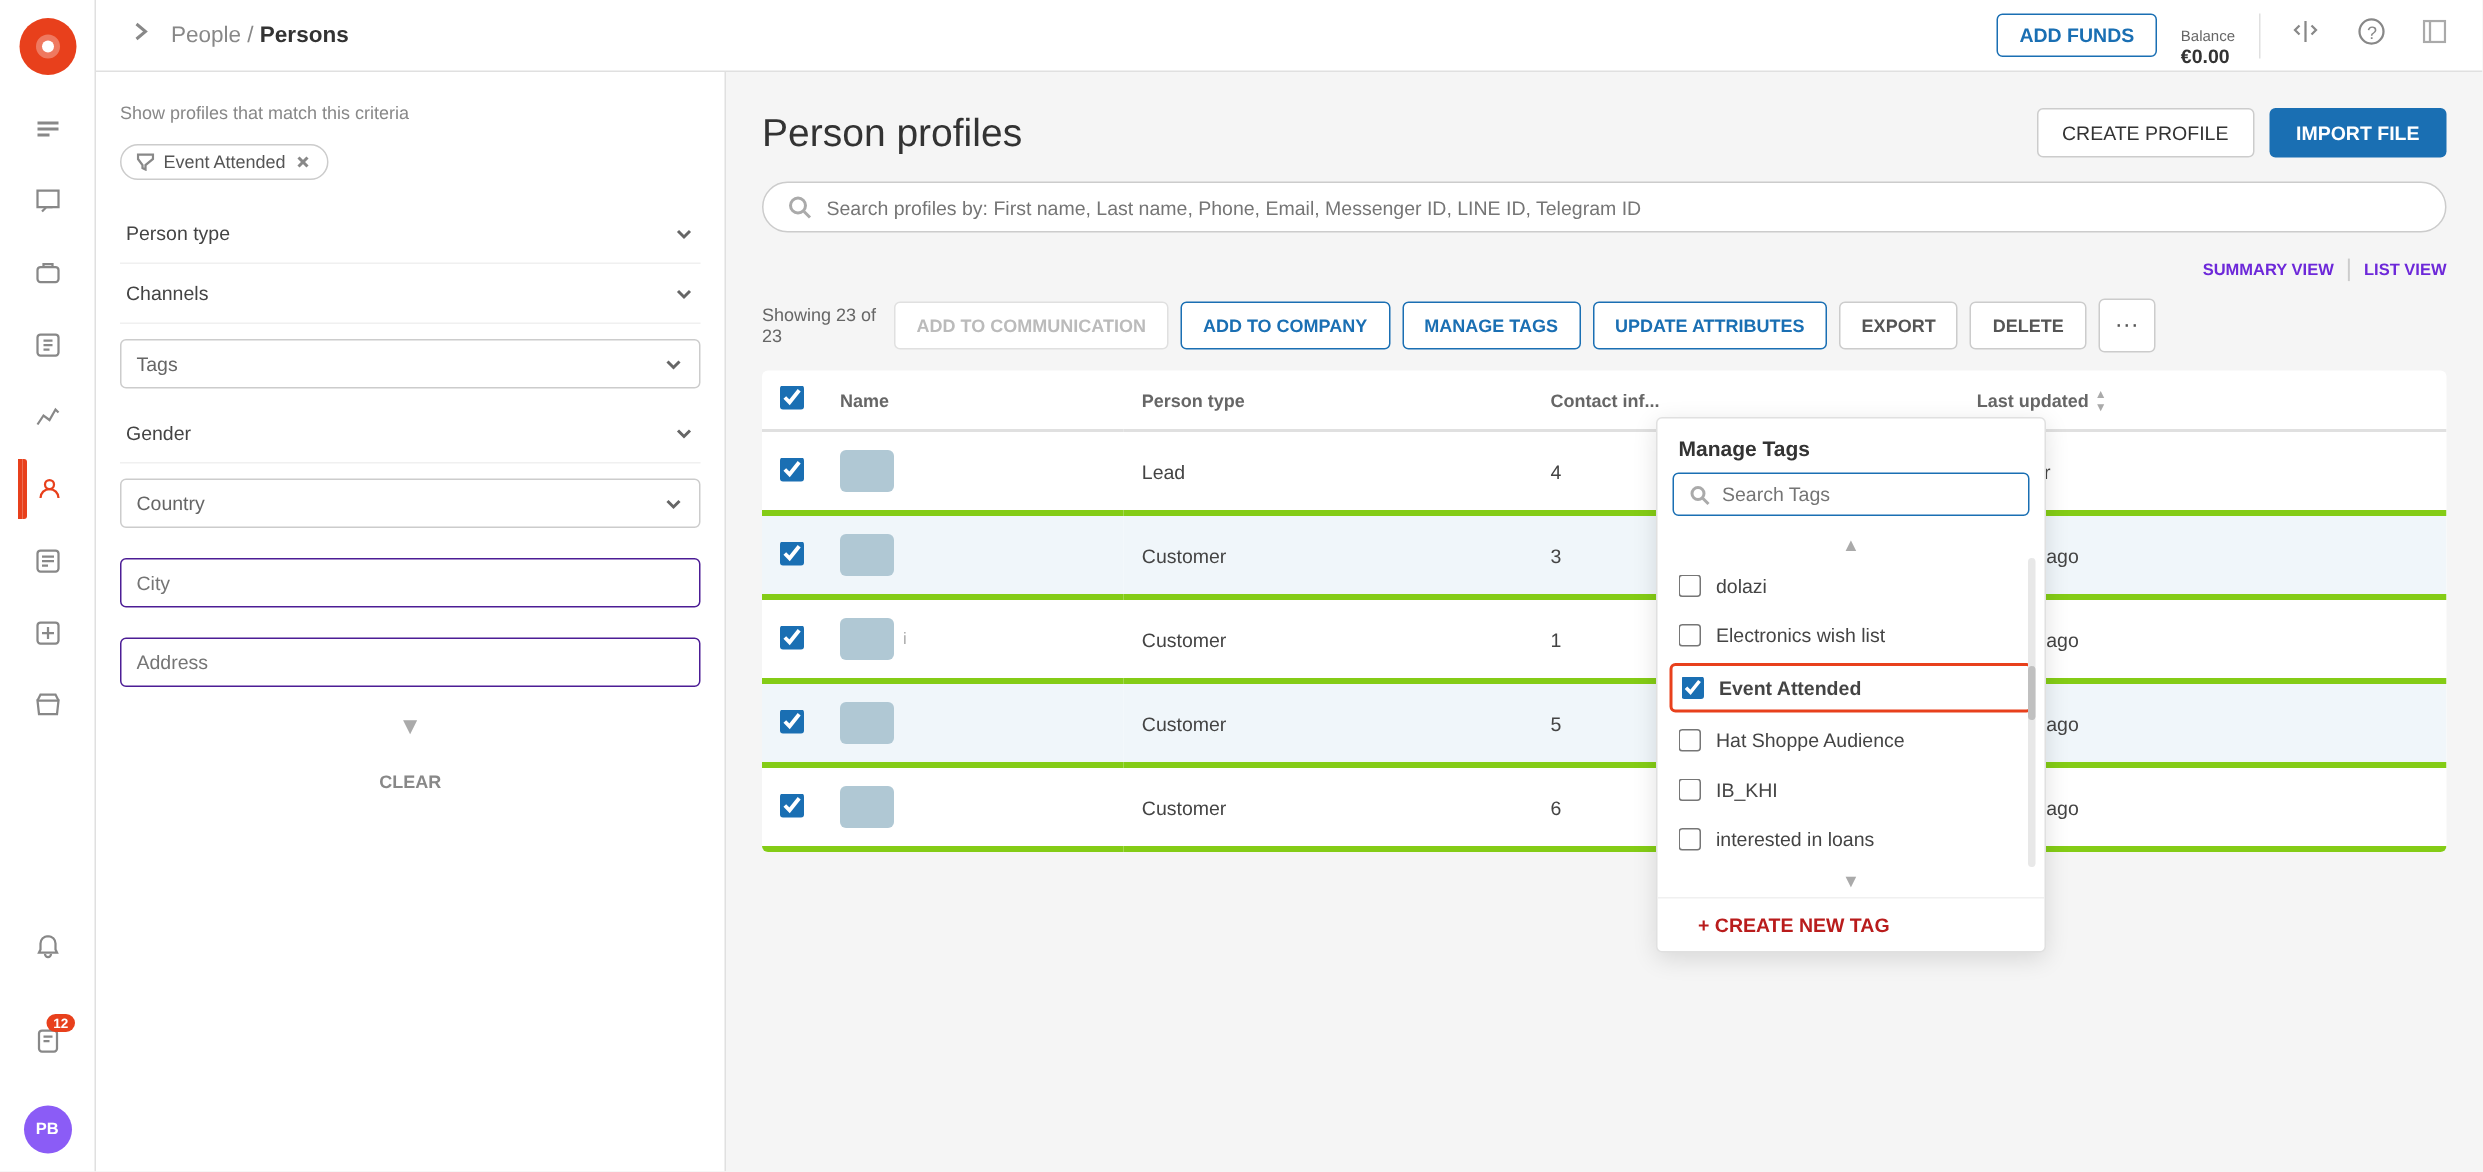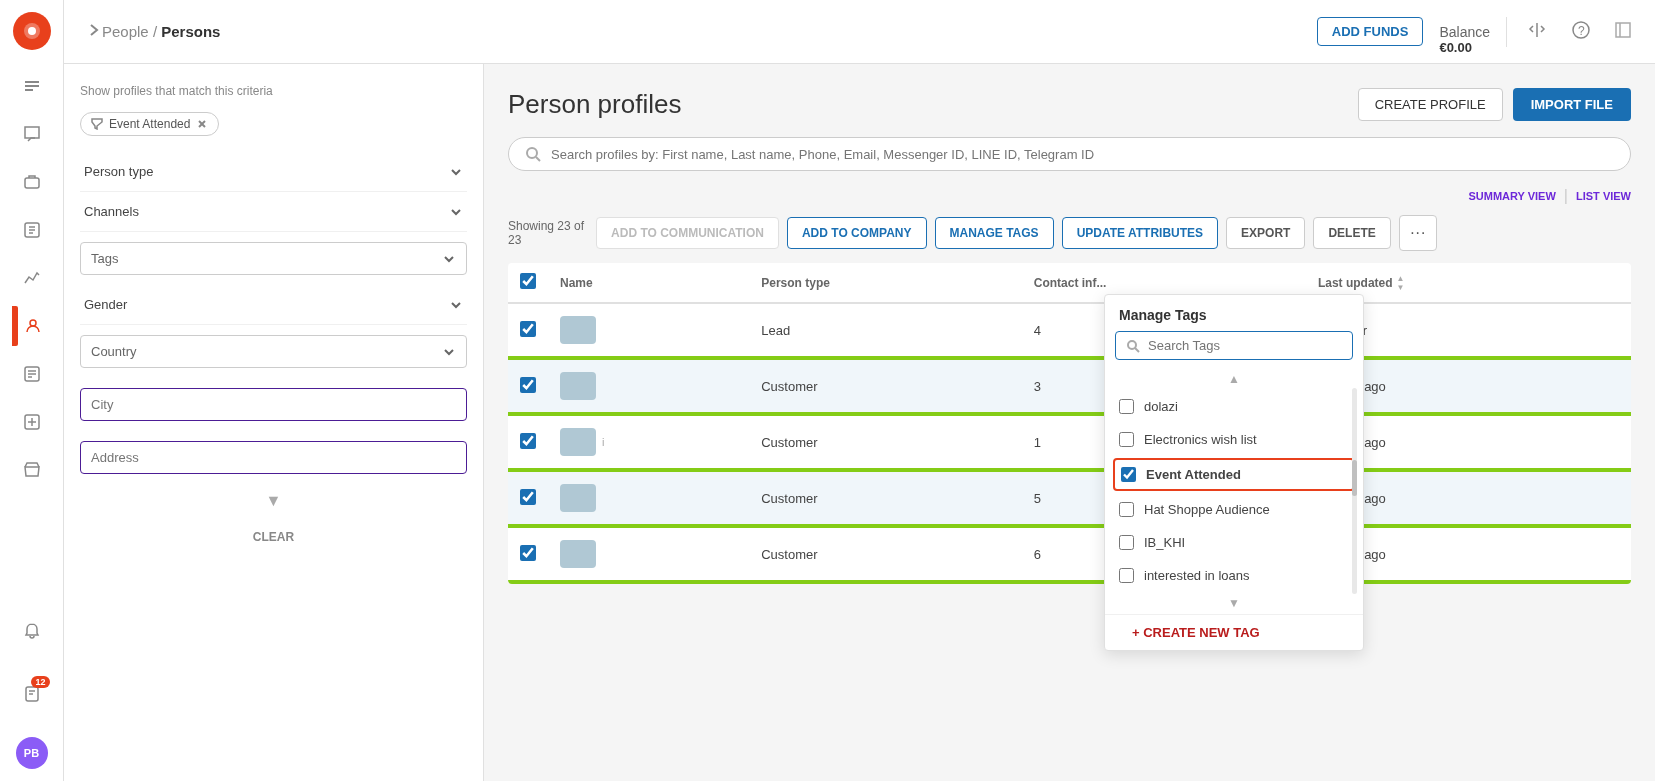--- a/index.html
+++ b/index.html
@@ -47,40 +47,41 @@
       background: #8b5cf6; color: white;
       display: flex; align-items: center; justify-content: center;
       font-size: 11px; font-weight: bold; cursor: pointer;
     }
 
     
     .main-wrapper { display: flex; flex-direction: column; flex: 1; overflow: hidden; }
 
     
     .top-bar {
-      height: 64px;
+      height: 48px;
       background: #fff;
       border-bottom: 1px solid #e0e0e0;
       display: flex;
       align-items: center;
       padding: 0 20px;
+      gap: 12px;
       flex-shrink: 0;
     }
     .top-bar-chevron { color: #888; cursor: pointer; }
     .breadcrumb { font-size: 15px; color: #333; }
     .breadcrumb span { color: #888; }
     .top-bar-right { margin-left: auto; display: flex; align-items: center; gap: 16px; }
     .add-funds-btn {
       border: 1px solid #1a6fb3; color: #1a6fb3;
       background: white; padding: 6px 14px;
       border-radius: 4px; font-size: 13px; font-weight: 600;
       cursor: pointer;
     }
     .balance-area { display: flex; flex-direction: column; align-items: flex-start; }
-    .balance-label { font-size: 14px; color: #666; margin-top: 16px; }
+    .balance-label { font-size: 10px; color: #666; margin-top: 16px; }
     .balance-value { font-size: 13px; font-weight: 600; color: #333; }
     .divider-v { width: 1px; height: 30px; background: #e0e0e0; }
     .icon-btn { color: #888; cursor: pointer; padding: 4px; }
 
     
     .content-area { display: flex; flex: 1; overflow: hidden; }
 
     
     .sidebar {
       width: 420px;

